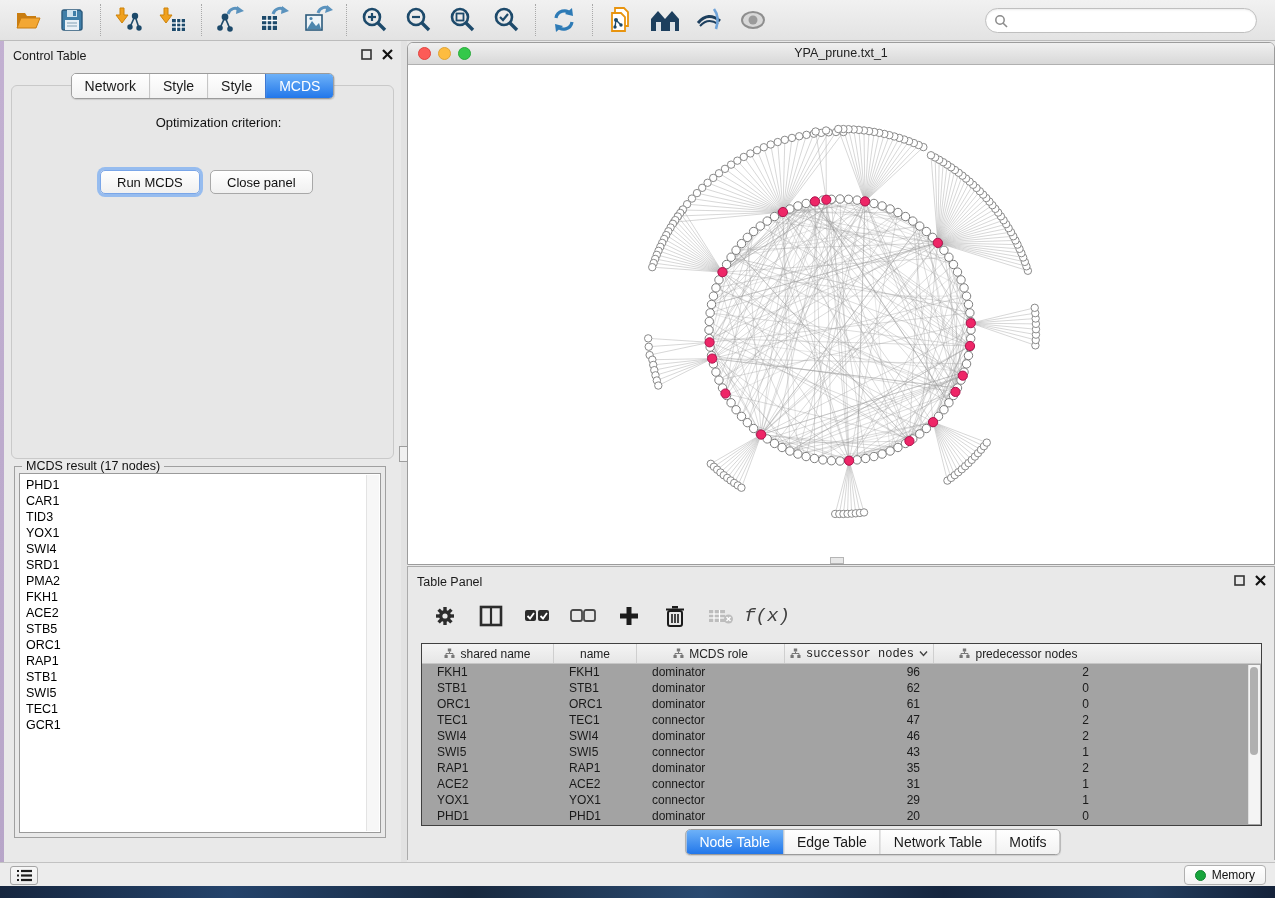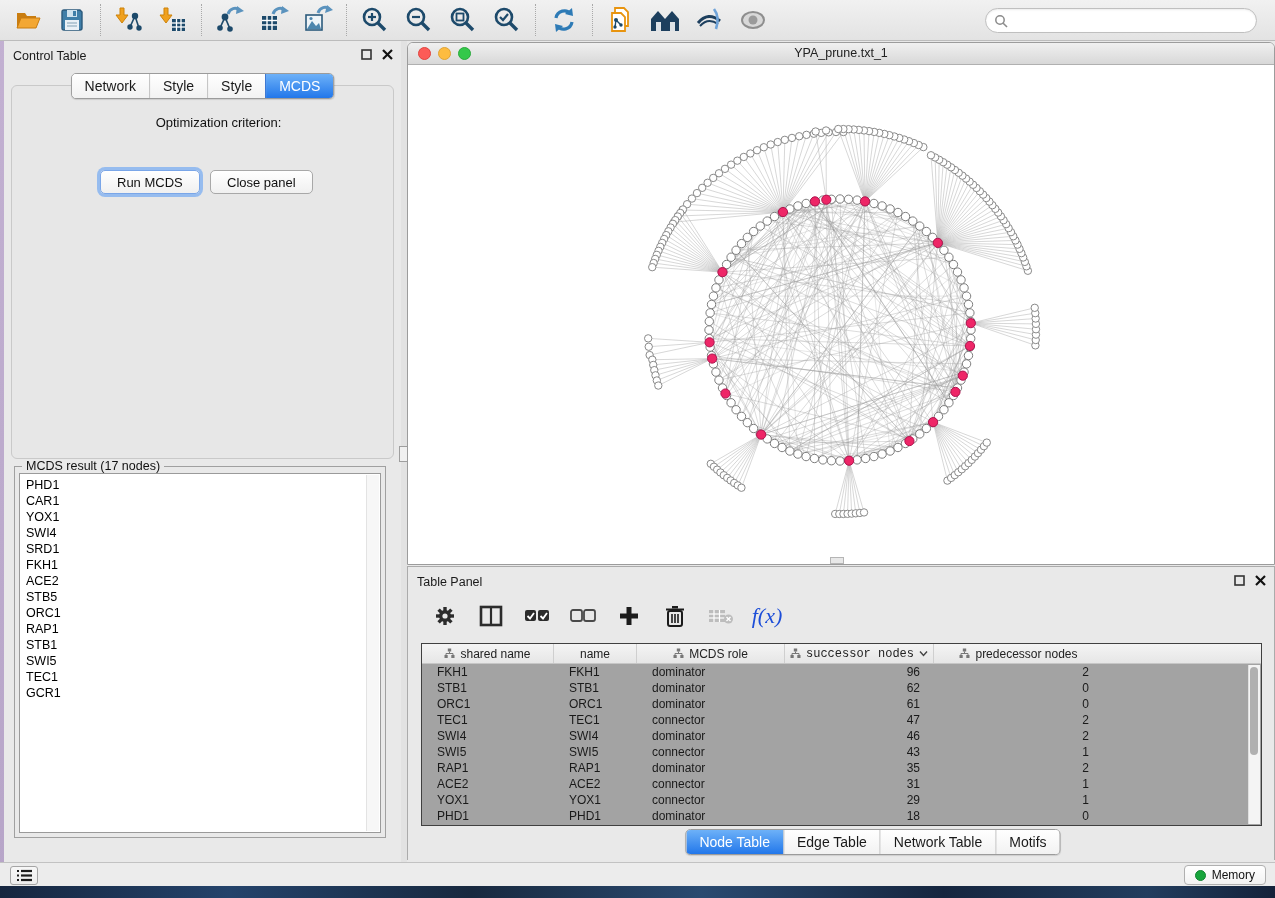--- a/index.html
+++ b/index.html
@@ -295,23 +295,25 @@
       <div class="seg-tab">Style</div>
       <div class="seg-tab">Style</div>
       <div class="seg-tab selected">MCDS</div>
     </div>
   <div class="groupbox">
     <span class="legend">MCDS result (17 nodes)</span>
     <div class="listbox">
       <ul id="mcds-list">
           <li>PHD1</li>
           <li>CAR1</li>
+          <li>TID3</li>
           <li>YOX1</li>
           <li>SWI4</li>
           <li>SRD1</li>
+          <li>PMA2</li>
           <li>FKH1</li>
           <li>ACE2</li>
           <li>STB5</li>
           <li>ORC1</li>
           <li>RAP1</li>
           <li>STB1</li>
           <li>SWI5</li>
           <li>TEC1</li>
           <li>GCR1</li>
         </ul>
@@ -1083,21 +1085,21 @@
           <rect x="1" y="3" width="16" height="12" fill="#bdbdbd"></rect>
           <line x1="1" y1="7" x2="17" y2="7" stroke="#fff" stroke-width="1.2"></line>
           <line x1="1" y1="11" x2="17" y2="11" stroke="#fff" stroke-width="1.2"></line>
           <line x1="6" y1="3" x2="6" y2="15" stroke="#fff" stroke-width="1.2"></line>
           <line x1="11.5" y1="3" x2="11.5" y2="15" stroke="#fff" stroke-width="1.2"></line>
           <circle cx="20.5" cy="12" r="4.5" fill="#bdbdbd"></circle>
           <path d="M18.5 10 l4 4 M22.5 10 l-4 4" stroke="#fff" stroke-width="1.4"></path>
         </svg>
       </button>
     <button class="ticon">
-        <span style="font-family:Liberation Serif, serif;font-style:italic;font-size:22px;color:#1d4ed8;">f(x)</span>
+        <span style="font-family:Liberation Mono, monospace;font-style:italic;font-size:19px;color:#404040;">f(x)</span>
       </button>
   </div>
   <div class="ntable">
     <div class="thead" id="tbl-head">
         <div class="th" style="width: 132px;">
           <svg width="11" height="11" viewBox="0 0 11 11">
             <rect x="3.8" y="0.5" width="3.4" height="3" fill="#777"></rect>
             <line x1="5.5" y1="3.5" x2="5.5" y2="5.5" stroke="#777" stroke-width="1"></line>
             <line x1="2" y1="5.5" x2="9" y2="5.5" stroke="#777" stroke-width="1"></line>
             <line x1="2" y1="5.5" x2="2" y2="7" stroke="#777" stroke-width="1"></line>
@@ -1211,21 +1213,21 @@
           <div class="td txt" style="width: 132px;">YOX1</div>
           <div class="td txt" style="width: 83px;">YOX1</div>
           <div class="td txt" style="width: 148px;">connector</div>
           <div class="td num" style="width: 149px;">29</div>
           <div class="td num" style="width: 169px;">1</div>
         </div>
         <div class="tr">
           <div class="td txt" style="width: 132px;">PHD1</div>
           <div class="td txt" style="width: 83px;">PHD1</div>
           <div class="td txt" style="width: 148px;">dominator</div>
-          <div class="td num" style="width: 149px;">18</div>
+          <div class="td num" style="width: 149px;">20</div>
           <div class="td num" style="width: 169px;">0</div>
         </div>
       </div>
     <div class="tbl-scroll">
         <div class="tbl-thumb"></div>
       </div>
   </div>
   <div class="seg-tabs tbl-tabs" id="tbl-tabs">
       <div class="seg-tab selected">Node Table</div>
       <div class="seg-tab">Edge Table</div>

